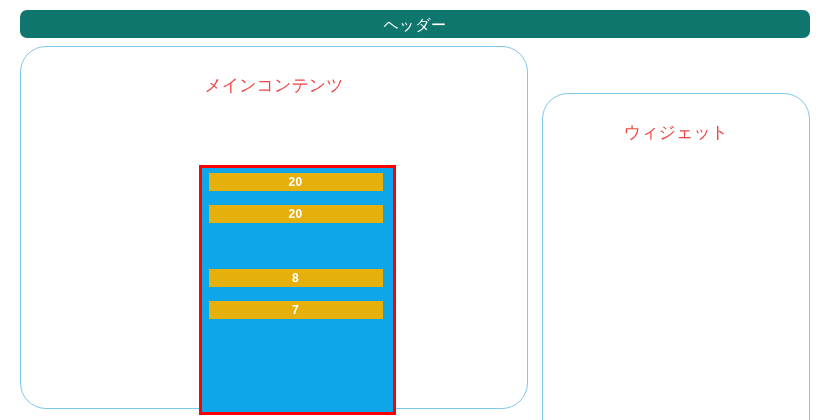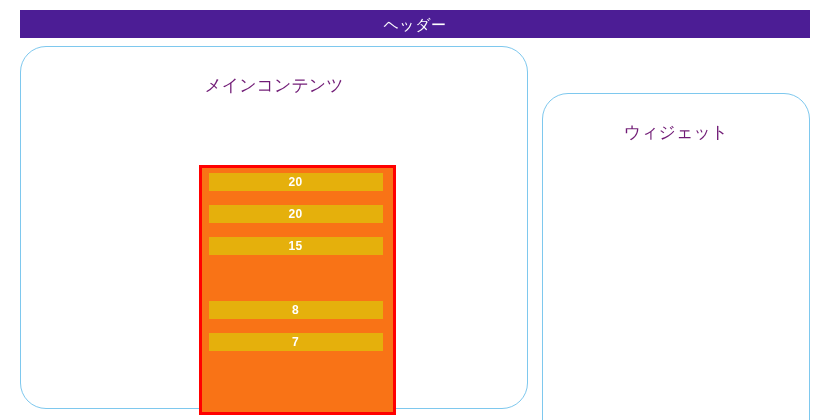--- a/index.html
+++ b/index.html
@@ -22,24 +22,25 @@
     height: 420px;
   }
 
   
   .header-bar {
     position: absolute;
     left: 20px;
     top: 10px;
     width: 790px;
     height: 28px;
-    background: #4c1d95;
+    background: #0f766e;
     display: flex;
     align-items: center;
     justify-content: center;
+    border-radius: 7px;
   }
   .header-title {
     color: #ffffff;
     font-size: 15px;
     line-height: 1;
     letter-spacing: 0.5px;
     white-space: nowrap;
   }
 
   
@@ -62,31 +63,31 @@
     width: 268px;
     height: 363px;
     margin-top: 47px;
   }
   .panel-title {
     position: absolute;
     left: 0;
     right: 0;
     top: 30px;
     text-align: center;
-    color: #701a75;
+    color: #ef4444;
     font-size: 17px;
     line-height: 1;
     white-space: nowrap;
   }
 
   
   .chart-box {
     position: absolute;
     border: 3px solid #FF0000;
-    background: #f97316;
+    background: #0ea5e9;
     box-sizing: border-box;
     display: flex;
     flex-direction: column;
     justify-content: flex-start;
     padding: 5px 4px 5px 0;
   }
   .chart-box-main {
     left: 178px;
     top: 118px;
     width: 197px;
@@ -139,25 +140,20 @@
         <div class="bar">
           <span class="bar-value">20</span>
         </div>
       </div>
       <div class="bar-slot">
         <div class="bar">
           <span class="bar-value">20</span>
         </div>
       </div>
       <div class="bar-slot">
-        <div class="bar">
-          <span class="bar-value">15</span>
-        </div>
-      </div>
-      <div class="bar-slot">
         <div class="bar bar-empty">
           <span class="bar-value"></span>
         </div>
       </div>
       <div class="bar-slot">
         <div class="bar">
           <span class="bar-value">8</span>
         </div>
       </div>
       <div class="bar-slot">

